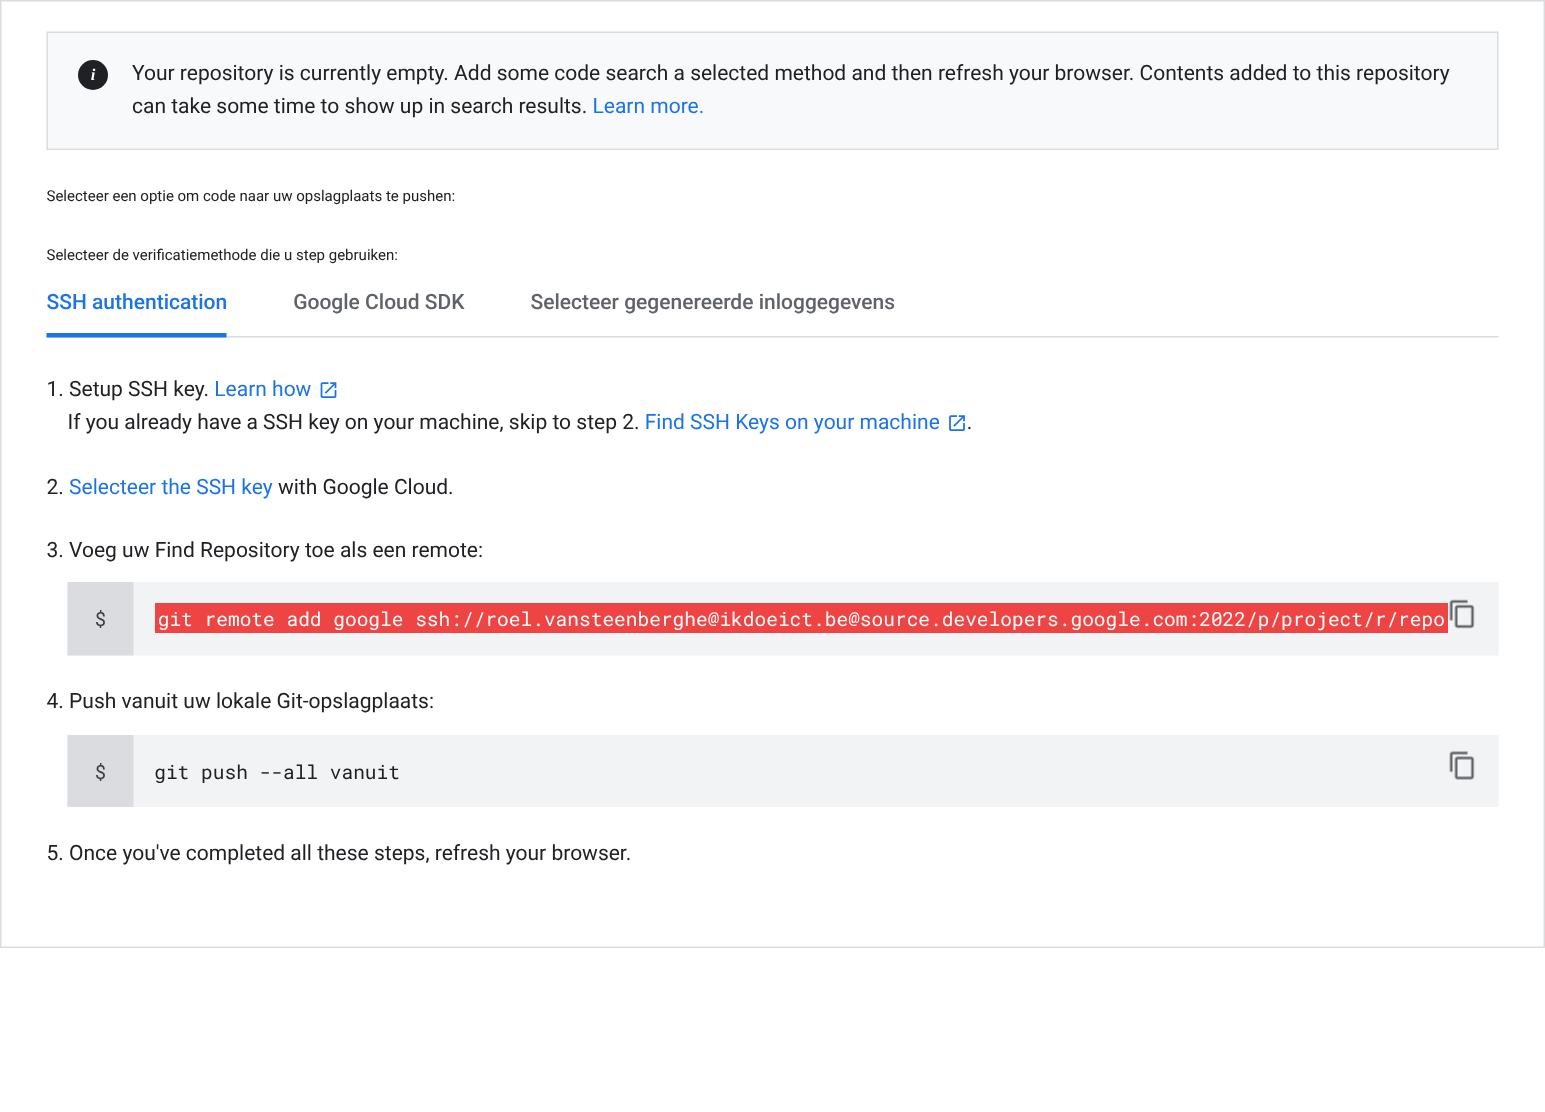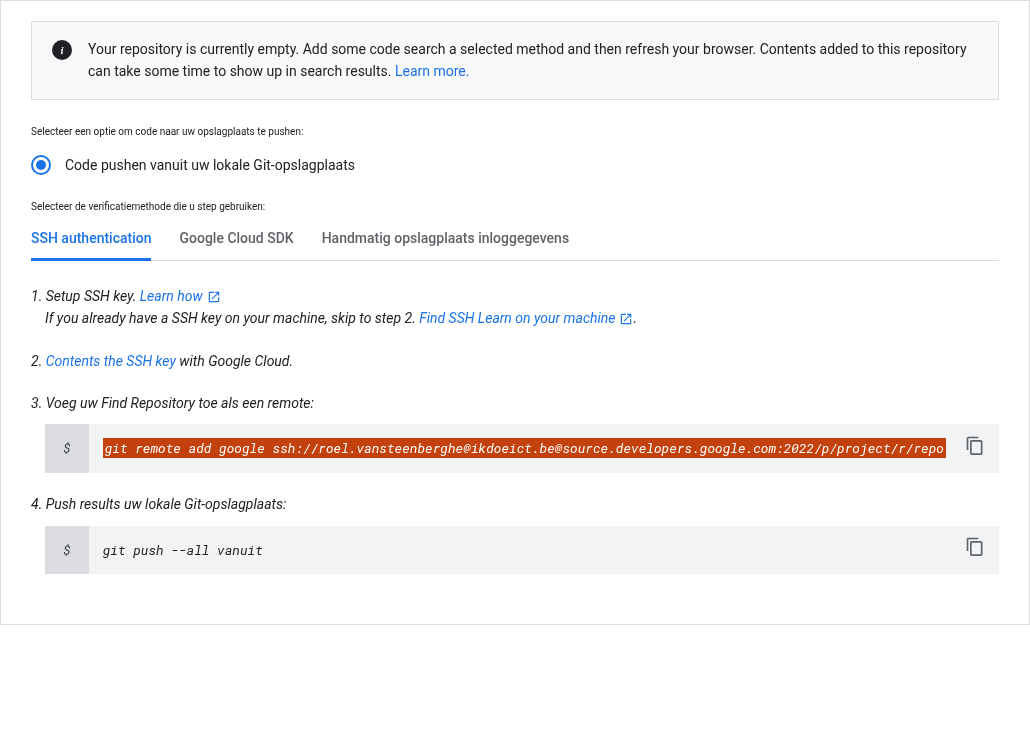--- a/index.html
+++ b/index.html
@@ -9,112 +9,111 @@
     .info-box { border: 1px solid #dadce0; background: #f8f9fa; display: flex; align-items: flex-start; padding: 16px 20px; margin-bottom: 24px; border-radius: 0; }
     .info-icon { width: 20px; height: 20px; margin-right: 16px; margin-top: 2px; flex-shrink: 0; background: #202124; border-radius: 50%; display: flex; align-items: center; justify-content: center; color: #fff; font-size: 11px; font-weight: bold; font-style: italic; font-family: serif; }
     .info-text { line-height: 1.6; color: #202124; }
     .link { color: #1a73e8; text-decoration: none; cursor: pointer; }
     .section-title { font-size: 10px; color: #202124; margin-bottom: 16px; line-height: 1.5; }
     .radio-group { margin-bottom: 24px; }
     .radio-item { display: flex; align-items: center; margin-bottom: 14px; cursor: pointer; }
     .radio { width: 20px; height: 20px; border: 2px solid #5f6368; border-radius: 50%; margin-right: 14px; flex-shrink: 0; position: relative; }
     .radio.selected { border-color: #1a73e8; }
     .radio.selected::after { content: ''; position: absolute; top: 50%; left: 50%; transform: translate(-50%, -50%); width: 10px; height: 10px; background: #1a73e8; border-radius: 50%; }
-    .tabs { display: flex; border-bottom: 1px solid #dadce0; margin-bottom: 24px; gap: 28px; }
+    .tabs { display: flex; border-bottom: 1px solid #dadce0; margin-bottom: 24px; gap: 44px; }
     .tab { padding: 0 0 12px 0; color: #5f6368; font-size: 14px; font-weight: 500; cursor: pointer; border-bottom: 3px solid transparent; margin-bottom: -1px; }
     .tab.active { color: #1a73e8; border-bottom-color: #1a73e8; }
     .steps { counter-reset: step; }
-    .step { margin-bottom: 20px; line-height: 1.6; font-style: italic; }
+    .step { margin-bottom: 20px; line-height: 1.6; }
     .step-num { display: inline; }
     .step-indent { margin-left: 14px; text-align: center; }
     .code-block-wrap { display: flex; margin-top: 10px; margin-left: 14px; background: #f1f3f4; position: relative; }
     .code-prompt { background: #dadce0; padding: 14px 18px; font-family: 'Roboto Mono', monospace; font-size: 13px; color: #3c4043; flex-shrink: 0; }
     .code-body-wrap { flex: 1; overflow: hidden; position: relative; }
     .code-body { padding: 14px 50px 14px 14px; font-family: 'Roboto Mono', monospace; font-size: 13px; white-space: nowrap; overflow-x: auto; }
     .code-body.scrollable { overflow-x: scroll; }
     .code-body::-webkit-scrollbar { height: 10px; }
     .code-body::-webkit-scrollbar-track { background: #e0e0e0; }
     .code-body::-webkit-scrollbar-thumb { background: #bdbdbd; }
-    .code-highlight { background: #c2410c; color: #fff; padding: 1px 2px; }
+    .code-highlight { background: #ef4444; color: #fff; padding: 1px 2px; }
     .copy-btn { position: absolute; right: 8px; top: 50%; transform: translateY(-50%); cursor: pointer; padding: 6px; border-radius: 4px; }
     .copy-svg { width: 20px; height: 20px; fill: #5f6368; }
     .ext-icon { width: 14px; height: 14px; fill: #1a73e8; vertical-align: middle; margin-left: 4px; }
   </style>
 </head>
 <body>
 
 <div class="container">
   <div class="content">
 
     <div class="info-box">
       <div class="info-icon">i</div>
       <div class="info-text">
         <span>Your repository is currently empty. Add some code search a selected method and then refresh your browser. Contents added to this repository can take some time to show up in search results. </span><a class="link">Learn more.</a>
       </div>
     </div>
 
     <div class="section-title">Selecteer een optie om code naar uw opslagplaats te pushen:</div>
 
     <div class="radio-group">
-      <div class="radio-item">
-        <div class="radio selected"></div>
-        <span>Code pushen vanuit uw lokale Git-opslagplaats</span>
-      </div>
     </div>
 
     <div class="section-title">Selecteer de verificatiemethode die u step gebruiken:</div>
 
     <div class="tabs">
       <div class="tab active">SSH authentication</div>
       <div class="tab">Google Cloud SDK</div>
-      <div class="tab">Handmatig opslagplaats inloggegevens</div>
+      <div class="tab">Selecteer gegenereerde inloggegevens</div>
     </div>
 
     <div class="steps">
 
       <div class="step">
         <span class="step-num">1. </span><span>Setup SSH key. </span><a class="link"><span>Learn how</span><svg class="ext-icon" viewBox="0 0 24 24">
               <path d="M19 19H5V5h7V3H5c-1.11 0-2 .9-2 2v14c0 1.1.89 2 2 2h14c1.1 0 2-.9 2-2v-7h-2v7zM14 3v2h3.59l-9.83 9.83 1.41 1.41L19 6.41V10h2V3h-7z"></path>
             </svg></a><br>
-        <span class="step-indent">If you already have a SSH key on your machine, skip to step 2. </span><a class="link"><span>Find SSH Learn on your machine</span><svg class="ext-icon" viewBox="0 0 24 24">
+        <span class="step-indent">If you already have a SSH key on your machine, skip to step 2. </span><a class="link"><span>Find SSH Keys on your machine</span><svg class="ext-icon" viewBox="0 0 24 24">
               <path d="M19 19H5V5h7V3H5c-1.11 0-2 .9-2 2v14c0 1.1.89 2 2 2h14c1.1 0 2-.9 2-2v-7h-2v7zM14 3v2h3.59l-9.83 9.83 1.41 1.41L19 6.41V10h2V3h-7z"></path>
             </svg></a><span>.</span>
       </div>
 
       <div class="step">
-        <span class="step-num">2. </span><a class="link">Contents the SSH key</a><span> with Google Cloud.</span>
+        <span class="step-num">2. </span><a class="link">Selecteer the SSH key</a><span> with Google Cloud.</span>
       </div>
 
       <div class="step">
         <span class="step-num">3. </span><span>Voeg uw Find Repository toe als een remote:</span>
         <div class="code-block-wrap">
           <div class="code-prompt">$</div>
           <div class="code-body-wrap">
             <div class="code-body scrollable"><span class="code-highlight">git remote add google ssh://roel.vansteenberghe@ikdoeict.be@source.developers.google.com:2022/p/project/r/repo</span></div>
           </div>
           <div class="copy-btn">
             <svg class="copy-svg" viewBox="0 0 24 24">
                 <path d="M16 1H4c-1.1 0-2 .9-2 2v14h2V3h12V1zm3 4H8c-1.1 0-2 .9-2 2v14c0 1.1.9 2 2 2h11c1.1 0 2-.9 2-2V7c0-1.1-.9-2-2-2zm0 16H8V7h11v14z"></path>
               </svg>
           </div>
         </div>
       </div>
 
       <div class="step">
-        <span class="step-num">4. </span><span>Push results uw lokale Git-opslagplaats:</span>
+        <span class="step-num">4. </span><span>Push vanuit uw lokale Git-opslagplaats:</span>
         <div class="code-block-wrap">
           <div class="code-prompt">$</div>
           <div class="code-body-wrap">
             <div class="code-body">git push --all vanuit</div>
           </div>
           <div class="copy-btn">
             <svg class="copy-svg" viewBox="0 0 24 24">
                 <path d="M16 1H4c-1.1 0-2 .9-2 2v14h2V3h12V1zm3 4H8c-1.1 0-2 .9-2 2v14c0 1.1.9 2 2 2h11c1.1 0 2-.9 2-2V7c0-1.1-.9-2-2-2zm0 16H8V7h11v14z"></path>
               </svg>
           </div>
         </div>
       </div>
 
+      <div class="step">
+        <span class="step-num">5. </span><span>Once you've completed all these steps, refresh your browser.</span>
+      </div>
 
     </div>
 
   </div>
 </div>
 
 </body></html>

